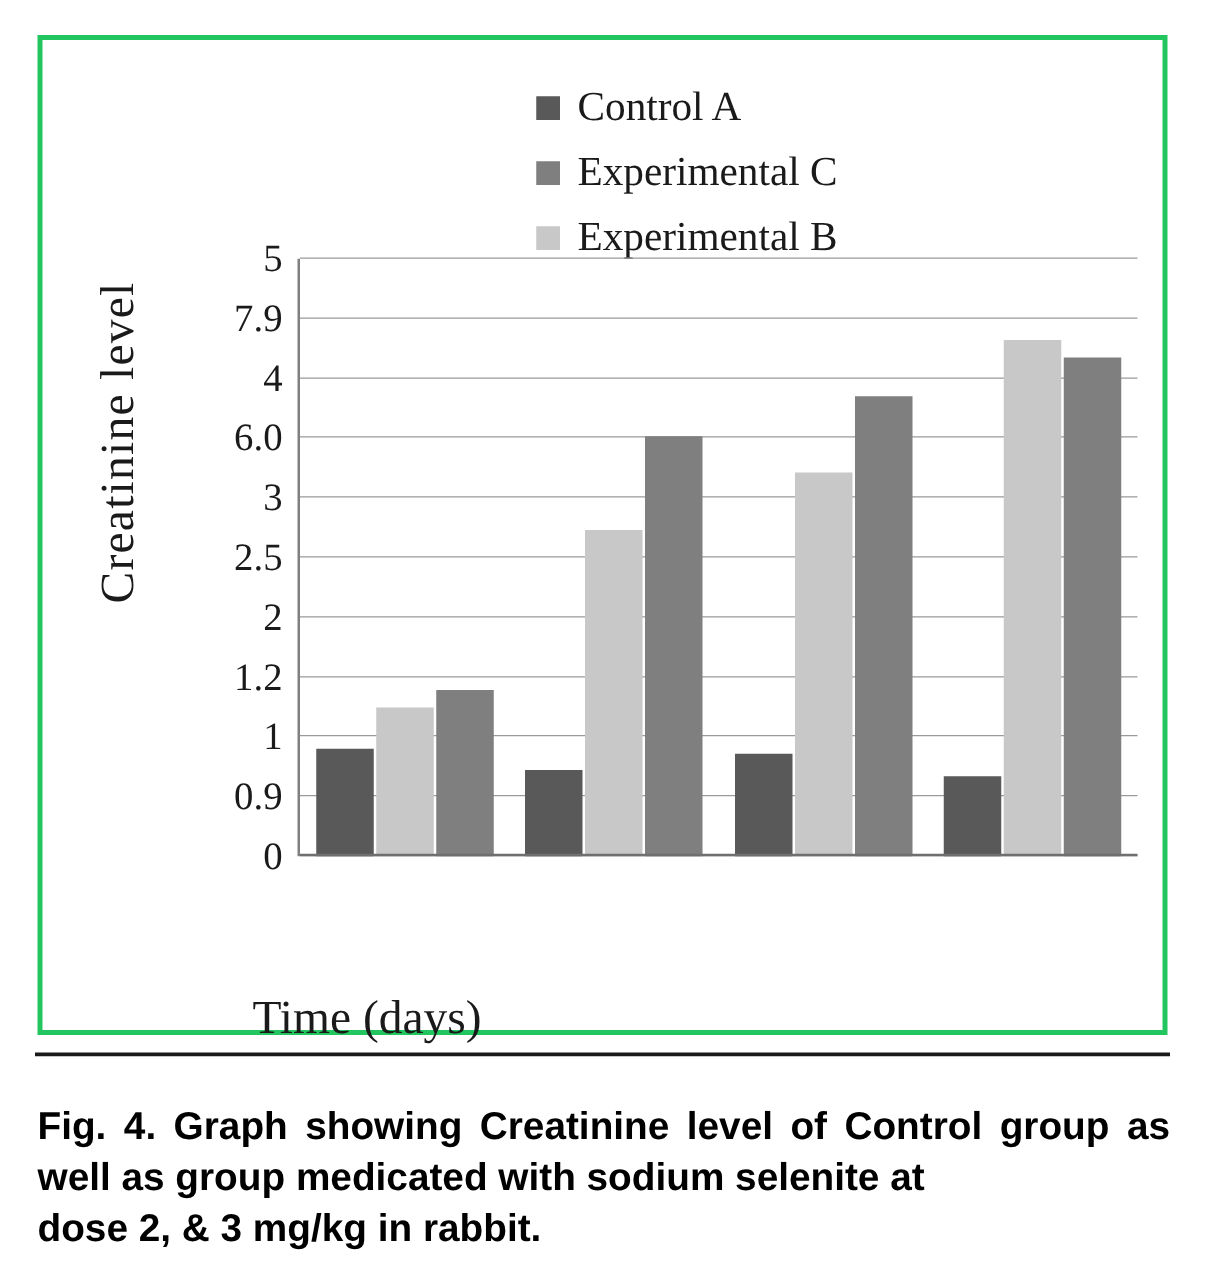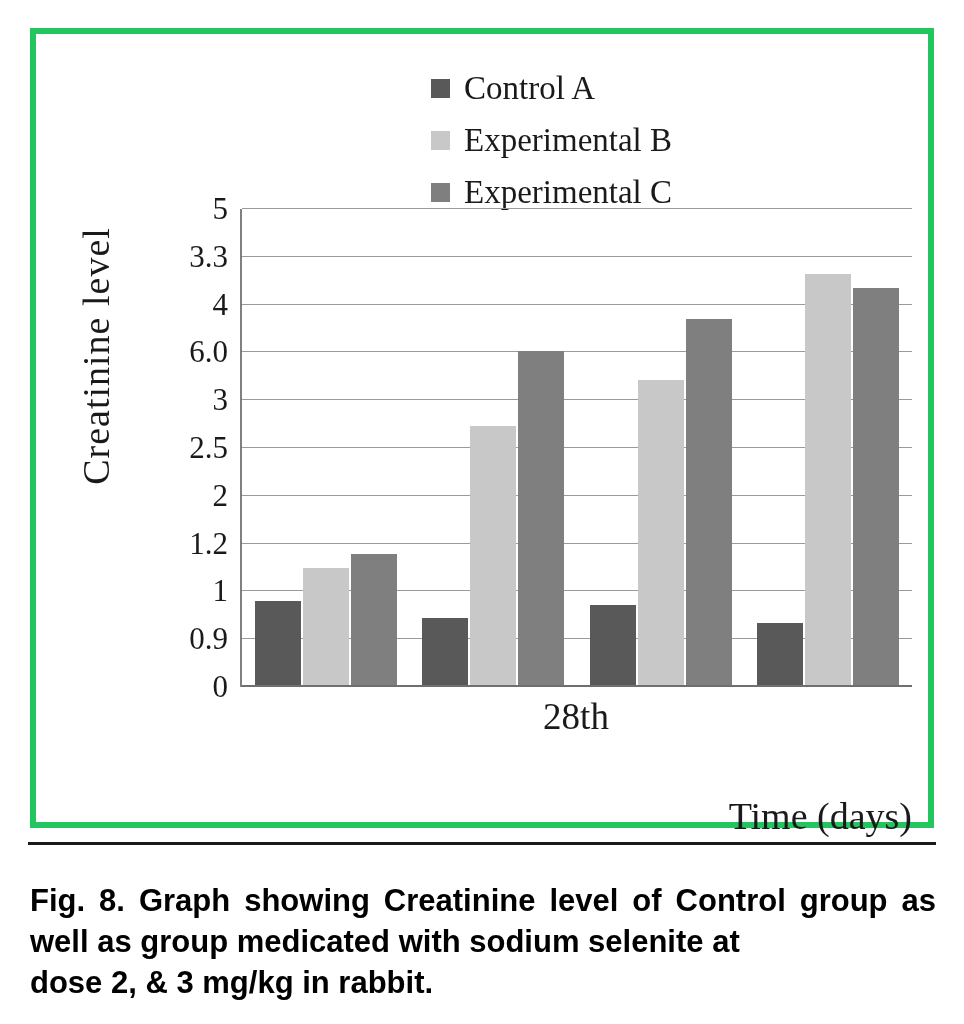--- a/index.html
+++ b/index.html
@@ -22,21 +22,21 @@
     background: #ffffff;
   }
 
   
   .figure-box {
     position: absolute;
     left: 30px;
     top: 28px;
     width: 904px;
     height: 800px;
-    border: 6px solid #22c55e;
+    border: 4px solid #22c55e;
     box-sizing: border-box;
     background: #ffffff;
   }
 
   
   .legend {
     position: absolute;
     left: 395px;
     top: 28px;
     width: 420px;
@@ -139,21 +139,21 @@
     line-height: 60px;
     color: #1a1a1a;
   }
 
   
   .x-title {
     position: absolute;
     left: 168px;
     width: 708px;
     top: 760px;
-    text-align: right;
+    text-align: left;
     font-family: "Liberation Serif", serif;
     font-size: 38px;
     color: #1a1a1a;
   }
   .y-title {
     position: absolute;
     left: -120px;
     top: 300px;
     width: 360px;
     text-align: center;
@@ -196,26 +196,26 @@
 <div id="page">
 
   <div class="figure-box">
 
     <div class="legend">
       <div class="legend-item">
         <span class="legend-swatch" style="background:#595959"></span>
         <span class="legend-label">Control A</span>
       </div>
       <div class="legend-item">
+        <span class="legend-swatch" style="background:#7f7f7f"></span>
+        <span class="legend-label">Experimental C</span>
+      </div>
+      <div class="legend-item">
         <span class="legend-swatch" style="background:#c8c8c8"></span>
         <span class="legend-label">Experimental B</span>
-      </div>
-      <div class="legend-item">
-        <span class="legend-swatch" style="background:#7f7f7f"></span>
-        <span class="legend-label">Experimental C</span>
       </div>
     </div>
 
     <div class="y-title">Creatinine  level</div>
 
     <div class="plot-wrap">
       <div class="plot-area">
         <div id="gridlines">
             <div class="gridline" style="top: -1px;"></div>
             <div class="gridline" style="top: 46.8px;"></div>
@@ -248,39 +248,38 @@
             <div class="group">
               <div class="bar" style="height: 64.052px; background: rgb(89, 89, 89);"></div>
               <div class="bar" style="height: 412.992px; background: rgb(200, 200, 200);"></div>
               <div class="bar" style="height: 398.652px; background: rgb(127, 127, 127);"></div>
             </div>
           </div>
         <div class="axis-bottom"></div>
       </div>
       <div id="yticks">
           <div class="ytick" style="left: -126px; top: -16px;">5</div>
-          <div class="ytick" style="left: -126px; top: 31.8px;">3.3</div>
+          <div class="ytick" style="left: -126px; top: 31.8px;">7.9</div>
           <div class="ytick" style="left: -126px; top: 79.6px;">4</div>
           <div class="ytick" style="left: -126px; top: 127.4px;">6.0</div>
           <div class="ytick" style="left: -126px; top: 175.2px;">3</div>
           <div class="ytick" style="left: -126px; top: 223px;">2.5</div>
           <div class="ytick" style="left: -126px; top: 270.8px;">2</div>
           <div class="ytick" style="left: -126px; top: 318.6px;">1.2</div>
           <div class="ytick" style="left: -126px; top: 366.4px;">1</div>
           <div class="ytick" style="left: -126px; top: 414.2px;">0.9</div>
           <div class="ytick" style="left: -126px; top: 462px;">0</div>
         </div>
       <div class="cat-labels" id="catlabels">
-          <div class="cat-label">28th</div>
         </div>
     </div>
 
     <div class="x-title">Time (days)</div>
 
   </div>
 
   <div class="caption-rule"></div>
   <div class="caption">
-    <span>Fig. 8. Graph showing Creatinine level of Control group as well as group medicated with sodium selenite at</span>
+    <span>Fig. 4. Graph showing Creatinine level of Control group as well as group medicated with sodium selenite at</span>
     <span class="last-line">dose 2, &amp; 3 mg/kg in rabbit.</span>
   </div>
 
 </div>
 
 </body></html>

